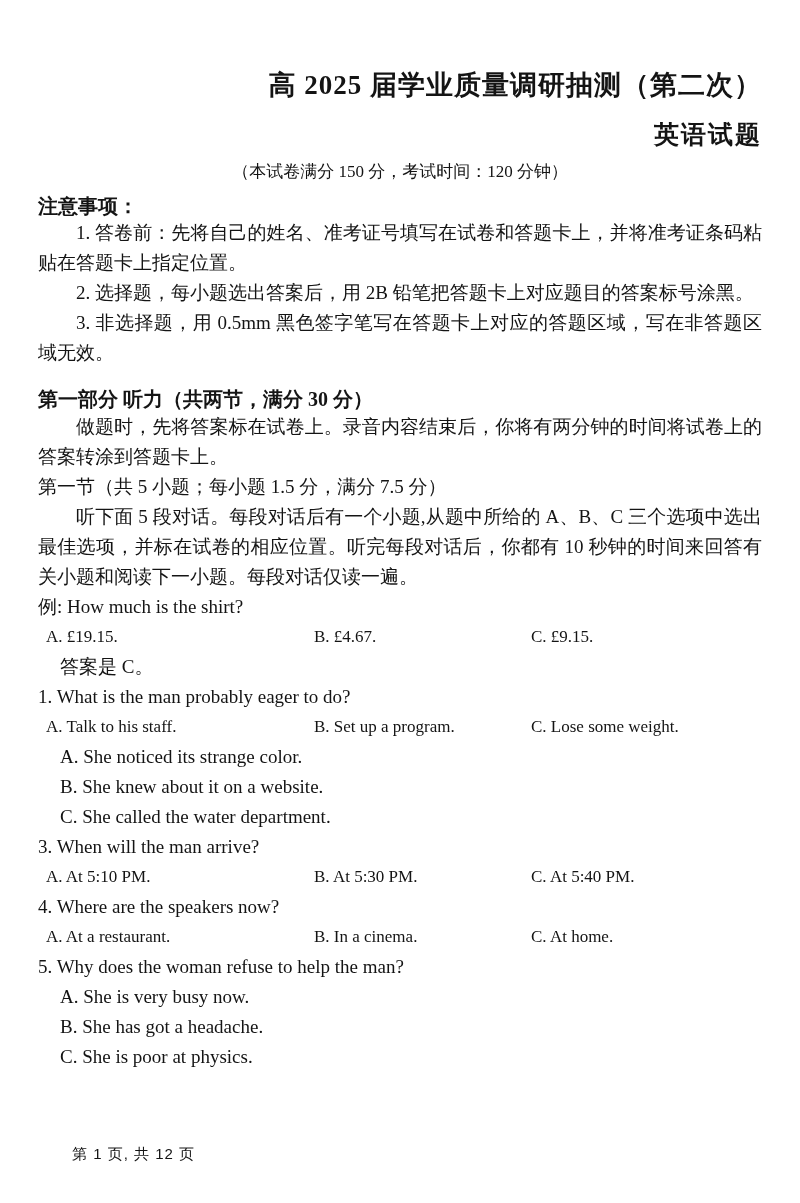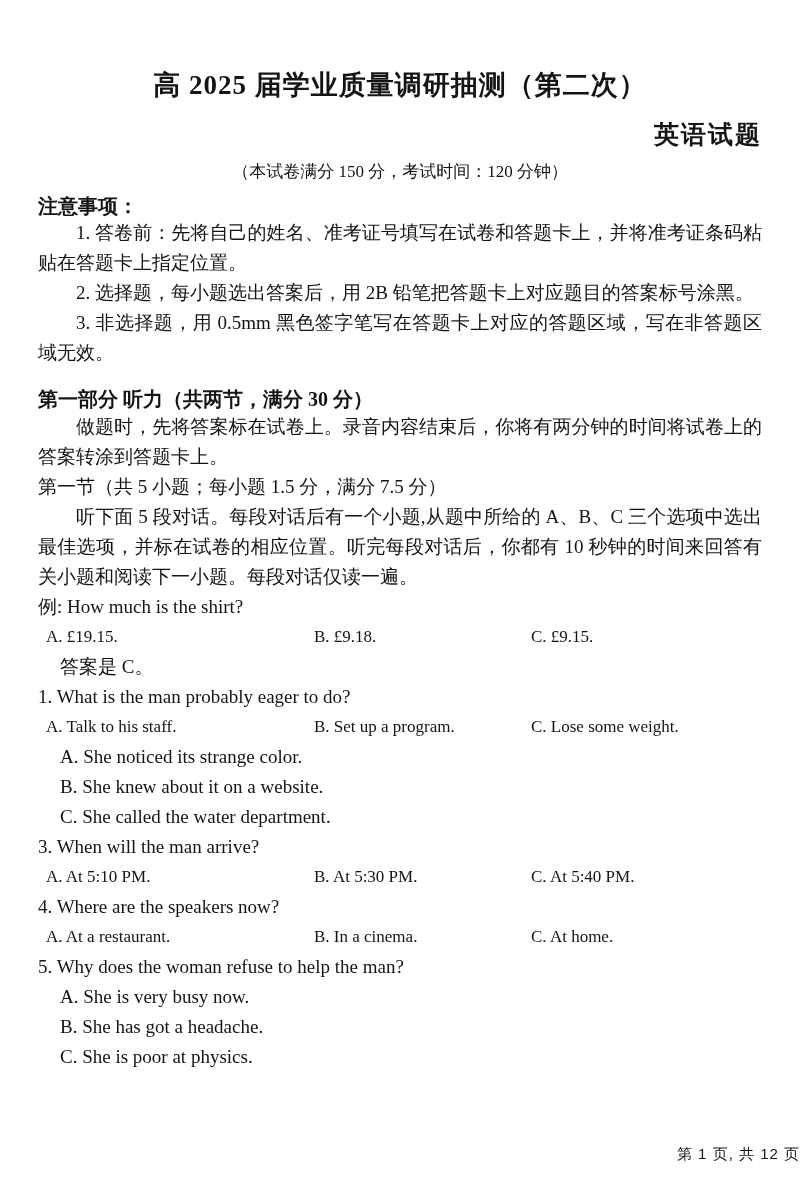--- a/index.html
+++ b/index.html
@@ -13,21 +13,21 @@
     font-family: "Liberation Serif", "DejaVu Serif", serif;
     box-sizing: border-box;
     padding: 0 38px;
     overflow: hidden;
   }
   .title {
     margin: 0;
     padding-top: 70px;
     font-size: 27px;
     line-height: 30px;
-    text-align: center;
+    text-align: right;
     font-weight: bold;
     letter-spacing: 1px;
   }
   .subtitle {
     margin: 22px 0 0;
     font-size: 25px;
     line-height: 26px;
     text-align: right;
     font-weight: bold;
     letter-spacing: 2px;
@@ -63,21 +63,21 @@
     margin-left: 8px;
     font-size: 17px;
     line-height: 30px;
   }
   .opt-indent { margin-left: 22px; }
   .footer {
     position: absolute;
     left: 0;
     right: 0;
     top: 1145px;
-    text-align: right;
+    text-align: left;
     font-family: "Liberation Sans", "DejaVu Sans", sans-serif;
     font-size: 15px;
     letter-spacing: 1px;
     padding-left: 72px;
     box-sizing: border-box;
   }
 </style>
 </head>
 <body>
 
@@ -94,21 +94,21 @@
 
   <h3 class="part-heading">第一部分 听力（共两节，满分 30 分）</h3>
   <p class="body indent">做题时，先将答案标在试卷上。录音内容结束后，你将有两分钟的时间将试卷上的答案转涂到答题卡上。</p>
   <p class="body">第一节（共 5 小题；每小题 1.5 分，满分 7.5 分）</p>
   <p class="body indent">听下面 5 段对话。每段对话后有一个小题,从题中所给的 A、B、C 三个选项中选出最佳选项，并标在试卷的相应位置。听完每段对话后，你都有 10 秒钟的时间来回答有关小题和阅读下一小题。每段对话仅读一遍。</p>
 
   <div>
     <p class="body">例: How much is the shirt?</p>
     <div class="opt-row">
       <span>A. £19.15.</span>
-      <span>B. £9.18.</span>
+      <span>B. £4.67.</span>
       <span>C. £9.15.</span>
     </div>
     <p class="body opt-indent">答案是 C。</p>
   </div>
 
   <div>
     <p class="body"><span>1.</span> <span>What is the man probably eager to do?</span></p>
     <div class="opt-row">
       <span>A. Talk to his staff.</span>
       <span>B. Set up a program.</span>

